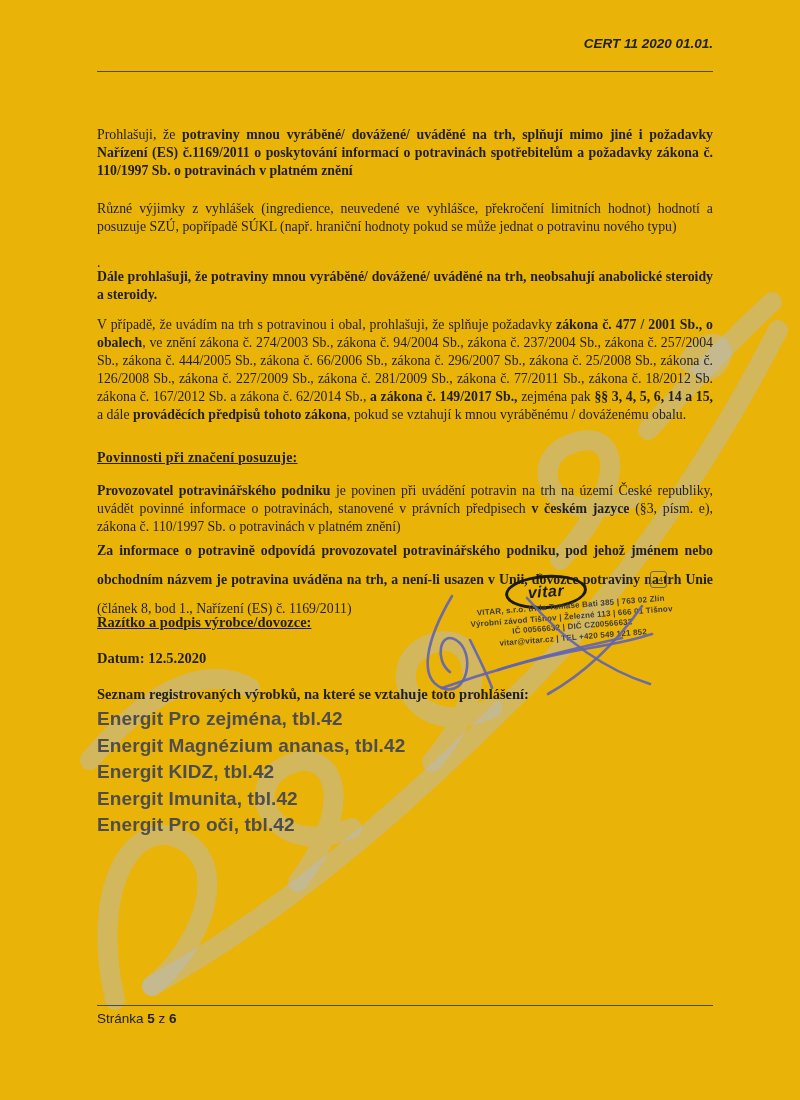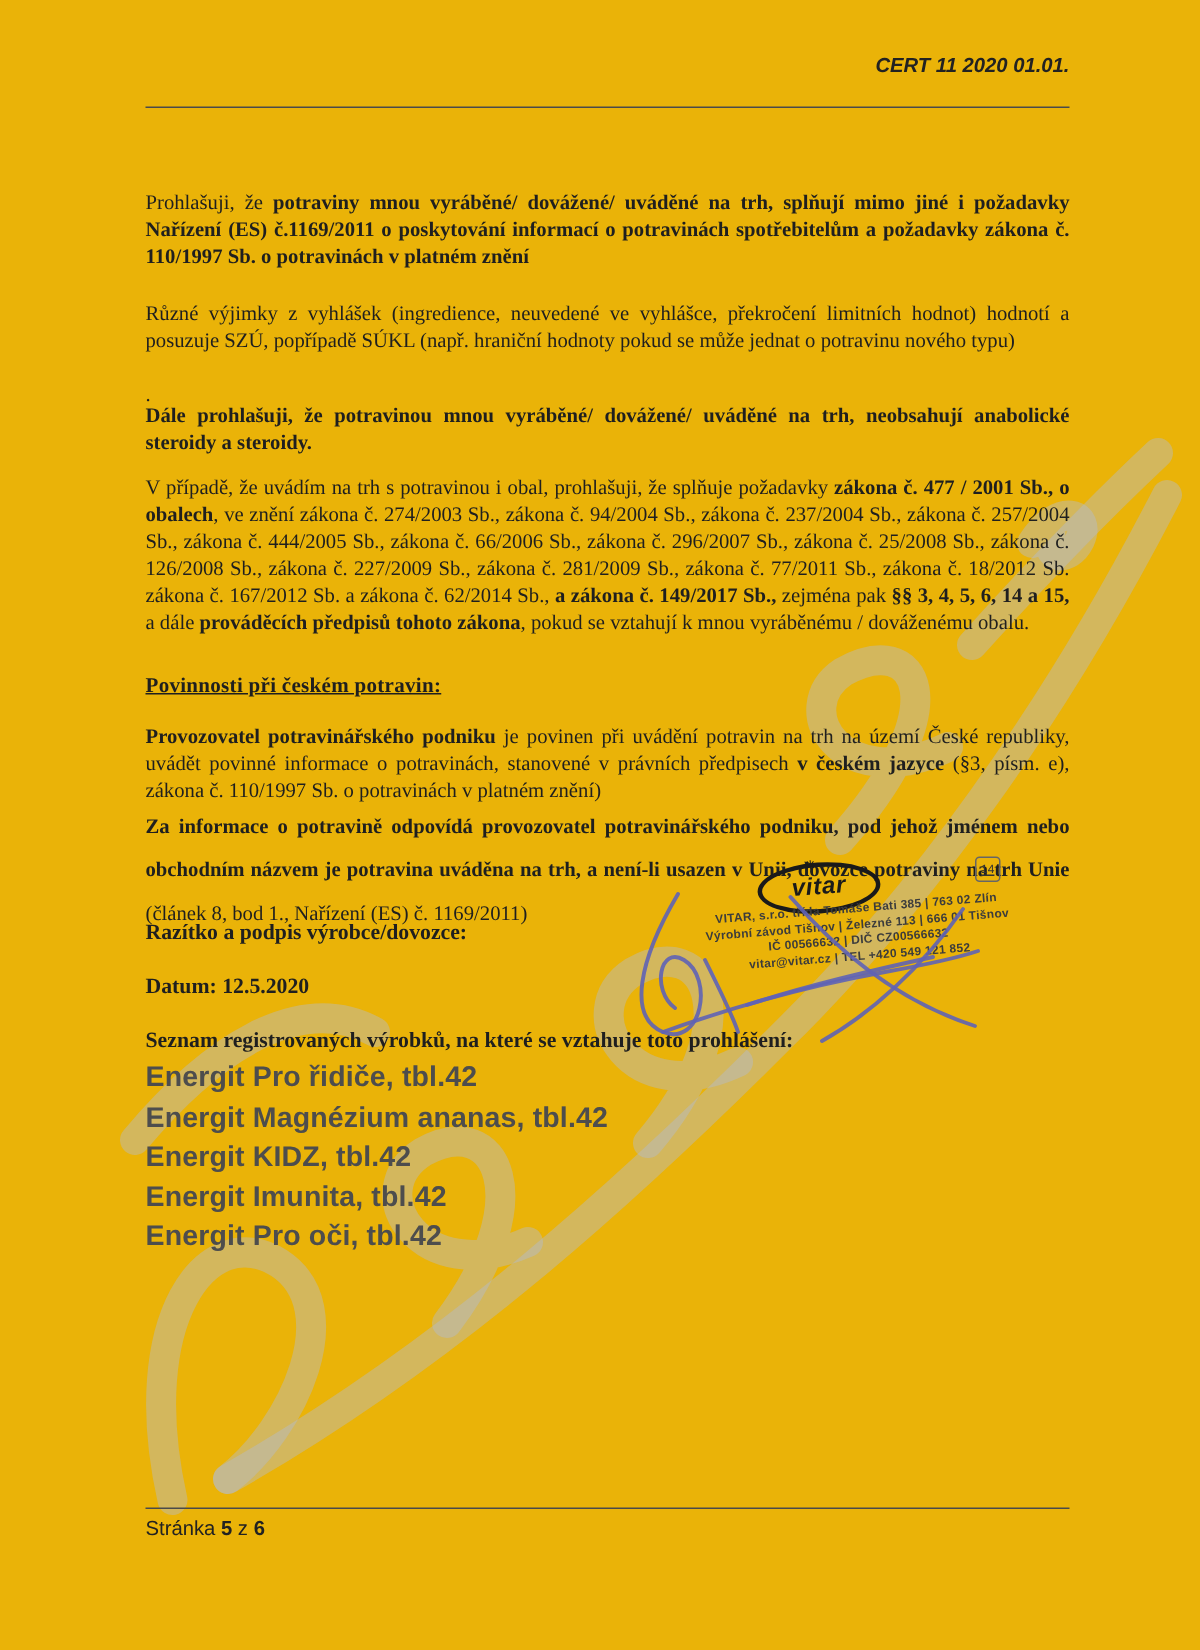--- a/index.html
+++ b/index.html
@@ -106,32 +106,32 @@
   </svg>
 
   <div class="abs doc-code">CERT 11 2020 01.01.</div>
   <div class="abs top-rule"></div>
 
   <p class="abs para content-x" style="top:126px;"><span>Prohlašuji, že </span><b>potraviny mnou vyráběné/ dovážené/ uváděné na trh, splňují mimo jiné i požadavky Nařízení (ES) č.1169/2011 o poskytování informací o potravinách spotřebitelům a požadavky zákona č. 110/1997 Sb. o potravinách v platném znění</b></p>
 
   <p class="abs para content-x" style="top:200px;">Různé výjimky z vyhlášek (ingredience, neuvedené ve vyhlášce, překročení limitních hodnot) hodnotí a posuzuje SZÚ, popřípadě SÚKL (např. hraniční hodnoty pokud se může jednat o potravinu nového typu)</p>
   <div class="abs dot-line content-x" style="top:256px;">.</div>
 
-  <p class="abs para content-x" style="top:268px;font-weight:700;">Dále prohlašuji, že potravinou mnou vyráběné/ dovážené/ uváděné na trh, neobsahují anabolické steroidy a steroidy.</p>
+  <p class="abs para content-x" style="top:268px;font-weight:700;">Dále prohlašuji, že potraviny mnou vyráběné/ dovážené/ uváděné na trh, neobsahují anabolické steroidy a steroidy.</p>
 
   <p class="abs para content-x" style="top:316px;"><span>V případě, že uvádím na trh s potravinou i obal, prohlašuji, že splňuje požadavky </span><b>zákona č. 477 / 2001 Sb., o obalech</b><span>, ve znění zákona č. 274/2003 Sb., zákona č. 94/2004 Sb., zákona č. 237/2004 Sb., zákona č. 257/2004 Sb., zákona č. 444/2005 Sb., zákona č. 66/2006 Sb., zákona č. 296/2007 Sb., zákona č. 25/2008 Sb., zákona č. 126/2008 Sb., zákona č. 227/2009 Sb., zákona č. 281/2009 Sb., zákona č. 77/2011 Sb., zákona č. 18/2012 Sb. zákona č. 167/2012 Sb. a zákona č. 62/2014 Sb., </span><b>a zákona č. 149/2017 Sb.,</b><span> zejména pak </span><b>§§ 3, 4, 5, 6, 14 a 15,</b><span> a dále </span><b>prováděcích předpisů tohoto zákona</b><span>, pokud se vztahují k mnou vyráběnému / dováženému obalu.</span></p>
 
-  <div class="abs heading content-x" style="top:450px;">Povinnosti při českém potravin:</div>
+  <div class="abs heading content-x" style="top:450px;">Povinnosti při značení posuzuje:</div>
 
   <div class="abs content-x" style="top:482px;">
     <p class="para" style="margin:0;"><b>Provozovatel potravinářského podniku</b><span> je povinen při uvádění potravin na trh na území České republiky, uvádět povinné informace o potravinách, stanovené v právních předpisech </span><b>v českém jazyce</b><span> (§3, písm. e), zákona č. 110/1997 Sb. o potravinách v platném znění)</span></p>
     <p class="para" style="margin:0;line-height:29px;"><b>Za informace o potravině odpovídá provozovatel potravinářského podniku, pod jehož jménem nebo obchodním názvem je potravina uváděna na trh, a není-li usazen v Unii, dovozce potraviny na trh Unie</b><span> (článek 8, bod 1., Nařízení (ES) č. 1169/2011)</span></p>
   </div>
 
-  <div class="abs label-line content-x" style="top:614px;">Razítko a podpis výrobce/dovozce:</div>
+  <div class="abs label-line content-x" style="top:614px;text-decoration:underline;">Razítko a podpis výrobce/dovozce:</div>
   <div class="abs label-line content-x" style="top:650px;">Datum: 12.5.2020</div>
   <div class="abs label-line content-x" style="top:686px;">Seznam registrovaných výrobků, na které se vztahuje toto prohlášení:</div>
 
   <div class="stamp-group">
     <div class="vitar-logo">
       <span class="vitar-star">✳</span>
       <span>vitar</span>
     </div>
     <div class="stamp-badge">14</div>
     <div class="stamp-text">
@@ -147,21 +147,21 @@
       <path d="M 452 596 C 426 640 418 678 442 688 C 468 698 476 652 456 640 C 440 630 434 660 450 672"></path>
       <path d="M 442 688 C 492 670 545 656 590 648 C 618 643 640 638 652 634"></path>
       <path d="M 498 670 C 535 658 585 646 622 638"></path>
       <path d="M 527 598 C 560 636 600 668 650 684"></path>
       <path d="M 642 606 C 614 646 580 676 548 694"></path>
       <path d="M 470 640 C 480 660 488 676 492 688"></path>
     </g>
   </svg>
 
   <div class="abs products content-x" style="top:706px;">
-    <div>Energit Pro řidiče, tbl.42</div>
+    <div>Energit Pro zejména, tbl.42</div>
     <div>Energit Magnézium ananas, tbl.42</div>
     <div>Energit KIDZ, tbl.42</div>
     <div>Energit Imunita, tbl.42</div>
     <div>Energit Pro oči, tbl.42</div>
   </div>
 
   <div class="abs footer-rule"></div>
   <div class="abs footer-text">
     <span>Stránka</span>
     <b>5</b>

